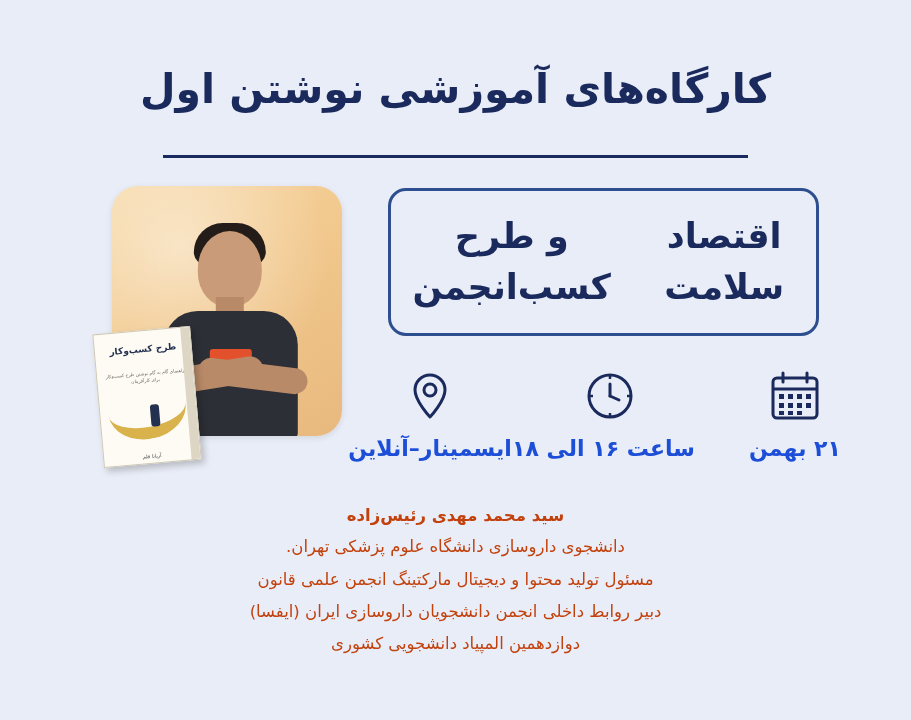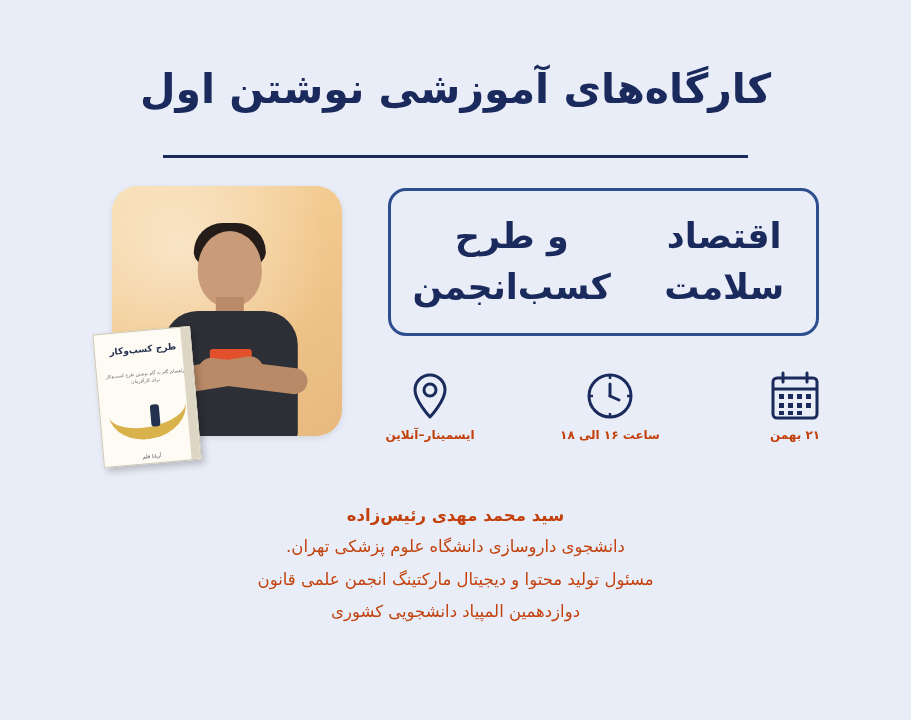--- a/index.html
+++ b/index.html
@@ -228,24 +228,24 @@
     text-align: center;
     direction: rtl;
   }
   .info-item .icon {
     height: 56px;
     display: flex;
     align-items: center;
     justify-content: center;
   }
   .info-item .label {
-    margin-top: 4px;
-    font-size: 12px;
-    font-weight: bold;
-    color: #c2410c;
+    margin-top: 12px;
+    font-size: 22px;
+    font-weight: bold;
+    color: #1d4ed8;
     white-space: nowrap;
   }
   #info-date { left: 370px; top: 0; }
   #info-time { left: 185px; top: 0; }
   #info-place { left: 5px; top: 0; }
   
   .speaker {
     position: absolute;
     top: 500px;
     left: 20px;
@@ -350,16 +350,17 @@
       </div>
       <div class="label">ایسمینار–آنلاین</div>
     </div>
 
   </div>
 
   <div class="speaker">
     <div class="name">سید محمد مهدی رئیس‌زاده</div>
     <div class="bio-line">دانشجوی داروسازی دانشگاه علوم پزشکی تهران.</div>
     <div class="bio-line">مسئول تولید محتوا و دیجیتال مارکتینگ انجمن علمی قانون</div>
+    <div class="bio-line">دبیر روابط داخلی انجمن دانشجویان داروسازی ایران (ایفسا)</div>
     <div class="bio-line">دوازدهمین المپیاد دانشجویی کشوری</div>
   </div>
 
 </div>
 
 </body></html>

